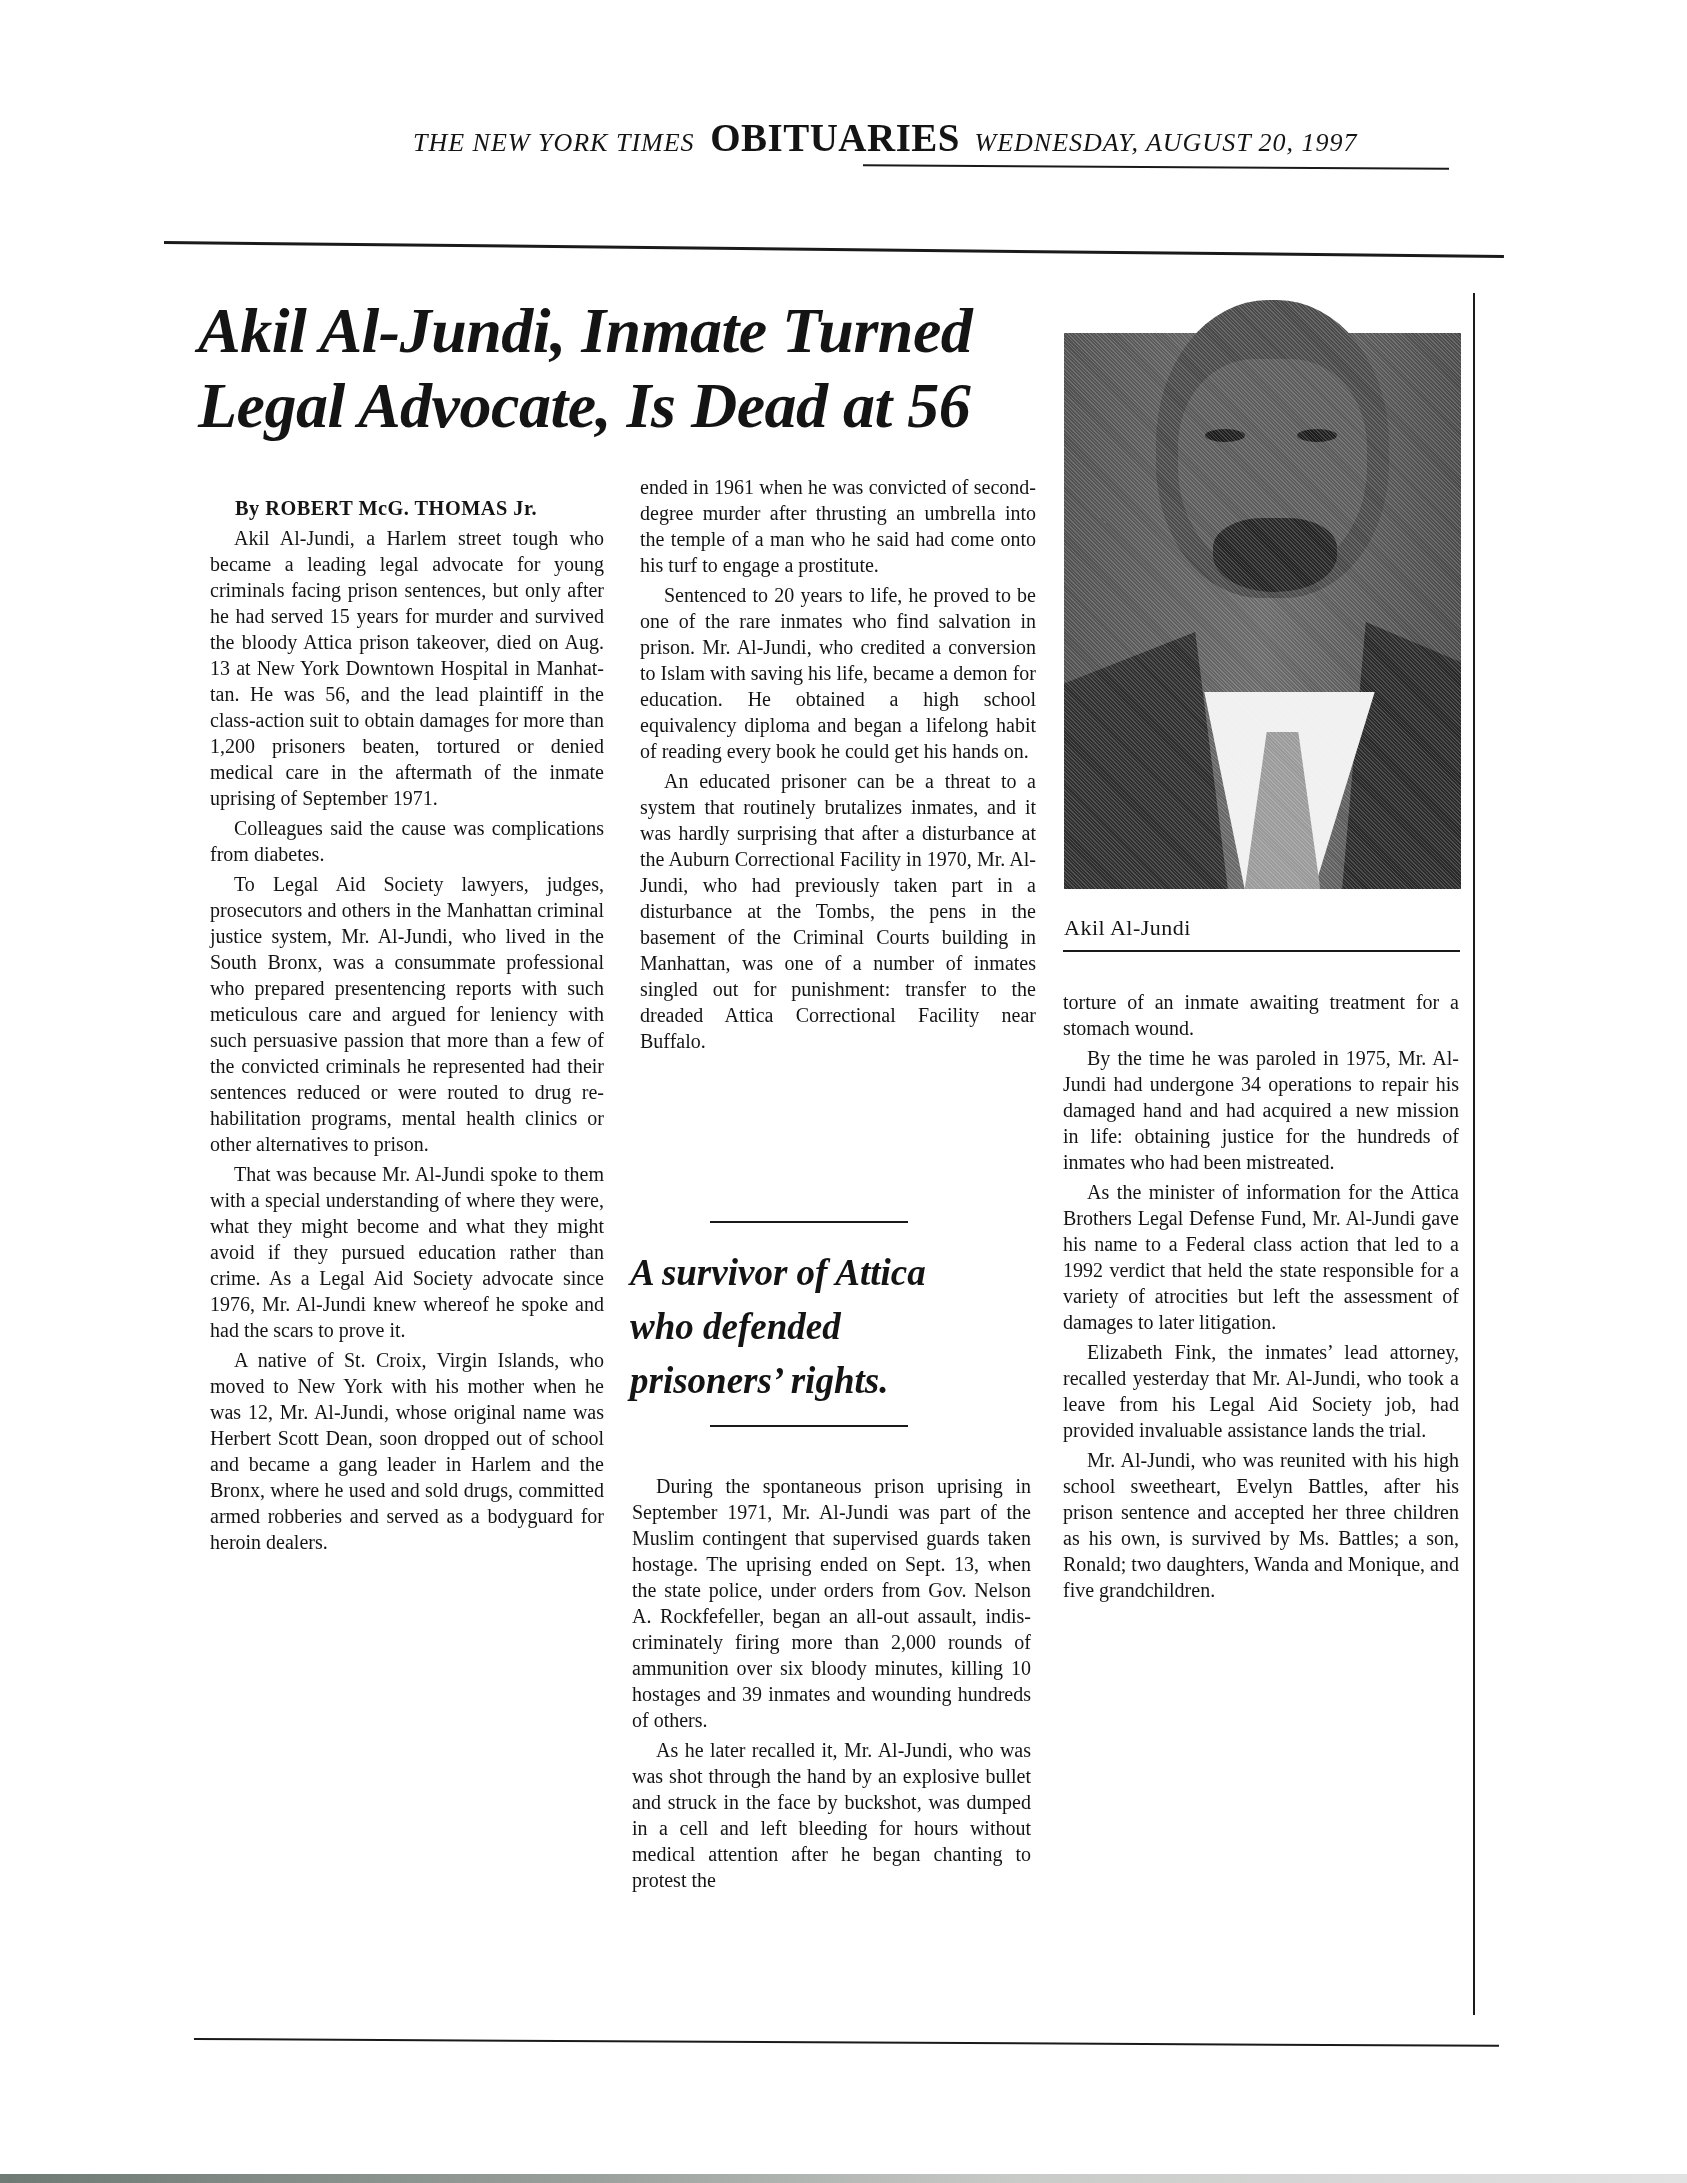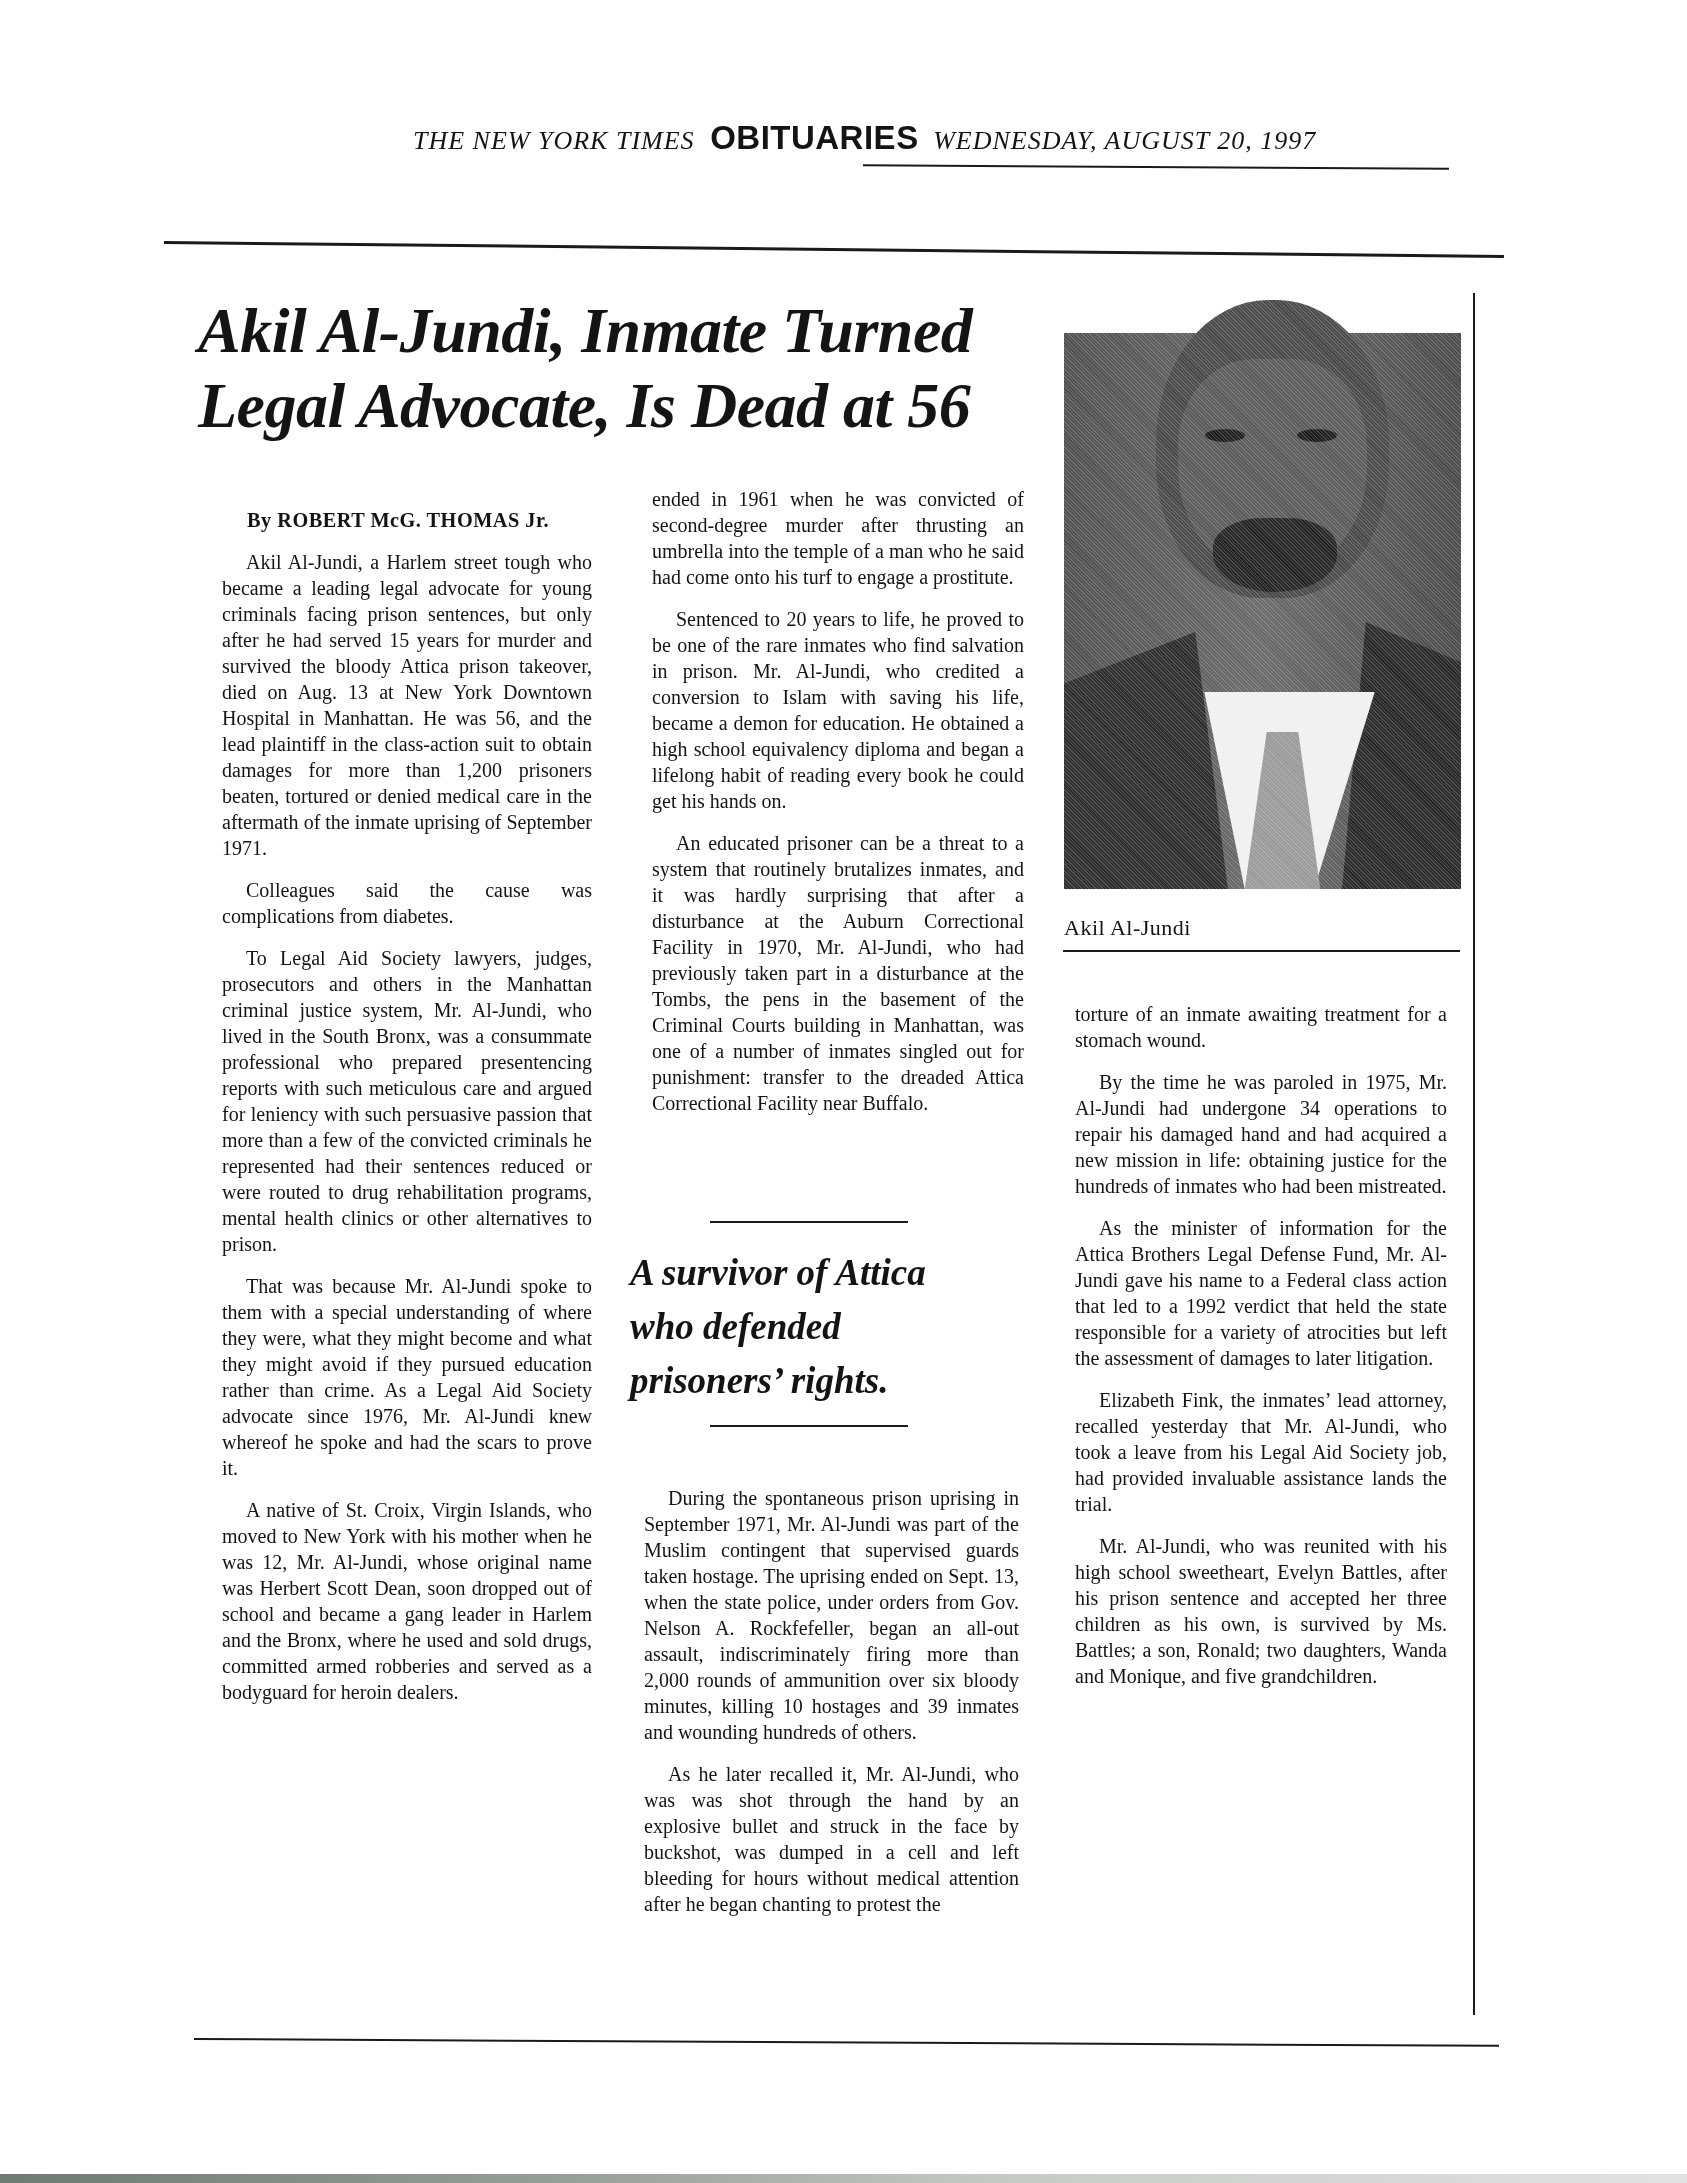--- a/index.html
+++ b/index.html
@@ -6,42 +6,42 @@
   body {
     width: 1687px; height: 2183px; position: relative; overflow: hidden;
     font-family: "Liberation Serif", "DejaVu Serif", serif; color: #141414;
   }
   .masthead {
     position: absolute; left: 387px; top: 115px; width: 1067px; height: 45px;
     white-space: nowrap; font-size: 26px; line-height: 45px;
   }
   .masthead .paper { font-style: italic; letter-spacing: 1px; margin-left: 26px; }
   .masthead .section {
-    font-family: Liberation Sans, sans-serif; font-weight: bold;
-    font-size: 33px; letter-spacing: 0.5px; margin: 0 8px 0 9px;
+    font-family: Liberation Serif, serif; font-weight: bold;
+    font-size: 39px; letter-spacing: 0.5px; margin: 0 8px 0 9px;
   }
   .masthead .date { font-style: italic; letter-spacing: 1px; }
   .masthead-rule {
     position: absolute; left: 863px; top: 166px; width: 586px; height: 2px;
     background: #1a1a1a; transform: rotate(0.35deg);
   }
   .top-rule {
     position: absolute; left: 164px; top: 241px; width: 1340px; height: 2.5px;
     background: #1a1a1a; transform: rotate(0.6deg); transform-origin: left center;
   }
   .headline {
     position: absolute; left: 198px; top: 293px; width: 883px;
     font-style: italic; font-weight: bold; font-size: 64px; line-height: 75px;
     letter-spacing: -0.5px;
   }
   .column {
     position: absolute; font-size: 20px; line-height: 26px; text-align: justify;
     hyphens: manual;
   }
-  .column p { margin: 16px; text-indent: 24px; }
+  .column p { margin: 4px; text-indent: 24px; }
   .col1 { left: 206px; top: 491px; width: 402px; }
   .col2 { left: 636px; top: 470px; width: 404px; }
   .col2b { left: 628px; top: 1469px; width: 407px; }
   .col3 { left: 1059px; top: 985px; width: 404px; }
   .byline {
     font-weight: bold; font-size: 20.3px; letter-spacing: 0.5px; text-indent: 0 !important;
     margin-bottom: 2px !important; padding-left: 25px;
   }
   .col2 p:first-child { text-indent: 0; }
   .col3 p:first-child { text-indent: 0; }

